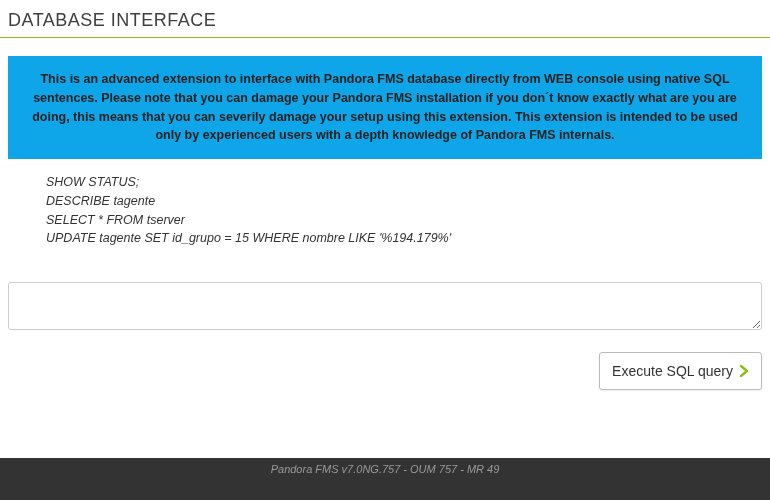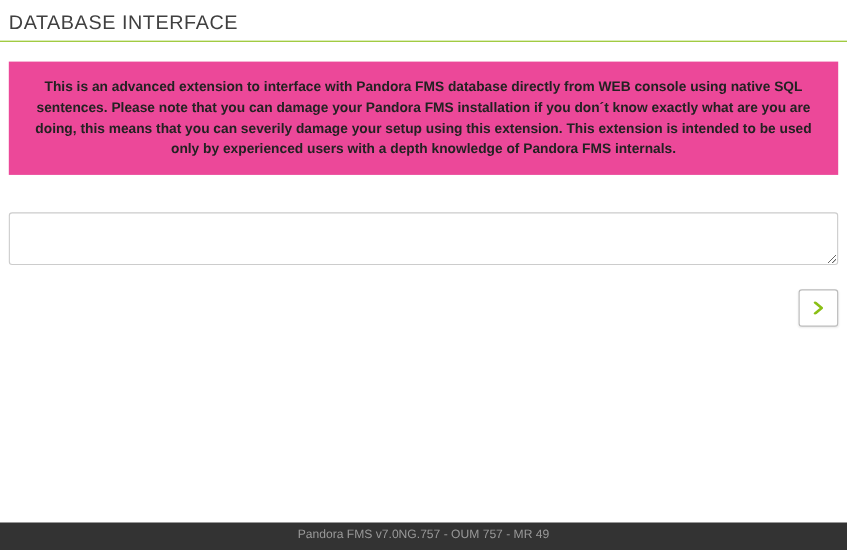--- a/index.html
+++ b/index.html
@@ -19,21 +19,21 @@
     color: #404040;
     letter-spacing: 0.5px;
     padding: 10px 8px 6px 8px;
     border-bottom: 1px solid #8abf15;
   }
   .content {
     padding: 0 8px;
   }
   .warning-box {
     margin-top: 18px;
-    background: #ec4899;
+    background: #0ea5e9;
     padding: 14px 18px;
     text-align: center;
     font-size: 12.5px;
     font-weight: 700;
     color: #222;
     line-height: 1.5;
   }
   .samples-label {
     margin-top: 20px;
     font-size: 12.5px;
@@ -79,39 +79,47 @@
     box-shadow: 0 1px 2px rgba(0,0,0,0.08);
   }
   .exec-btn svg { display: block; }
   .footer {
     position: absolute;
     left: 0; right: 0; bottom: 0;
     background: #333;
     color: #999;
     text-align: center;
     font-size: 11px;
-    padding: 4px 0 6px 0;
+    padding: 4px 0 23px 0;
     line-height: 1.4;
+    font-style: italic;
   }
 </style>
 </head>
 <body>
 
 <h1 class="page-title">DATABASE INTERFACE</h1>
 
 <div class="content">
 
   <div class="warning-box">This is an advanced extension to interface with Pandora FMS database directly from WEB console using native SQL sentences. Please note that you can damage your Pandora FMS installation if you don´t know exactly what are you are doing, this means that you can severily damage your setup using this extension. This extension is intended to be used only by experienced users with a depth knowledge of Pandora FMS internals.</div>
 
 
+  <div class="samples-list">
+    <div>SHOW STATUS;</div>
+    <div>DESCRIBE tagente</div>
+    <div>SELECT * FROM tserver</div>
+    <div>UPDATE tagente SET id_grupo = 15 WHERE nombre LIKE '%194.179%'</div>
+  </div>
 
   <textarea class="sql-textarea" placeholder="" style=""></textarea>
 
   <div class="btn-row">
     <button class="exec-btn">
+      <span>Execute SQL query</span>
       <span>
         <svg width="10" height="12" viewBox="0 0 10 12">
           <path d="M2 1 L8 6 L2 11" stroke="#8abf15" stroke-width="2.4" fill="none" stroke-linecap="round" stroke-linejoin="round"></path>
         </svg>
       </span>
     </button>
   </div>
 
 </div>
 

